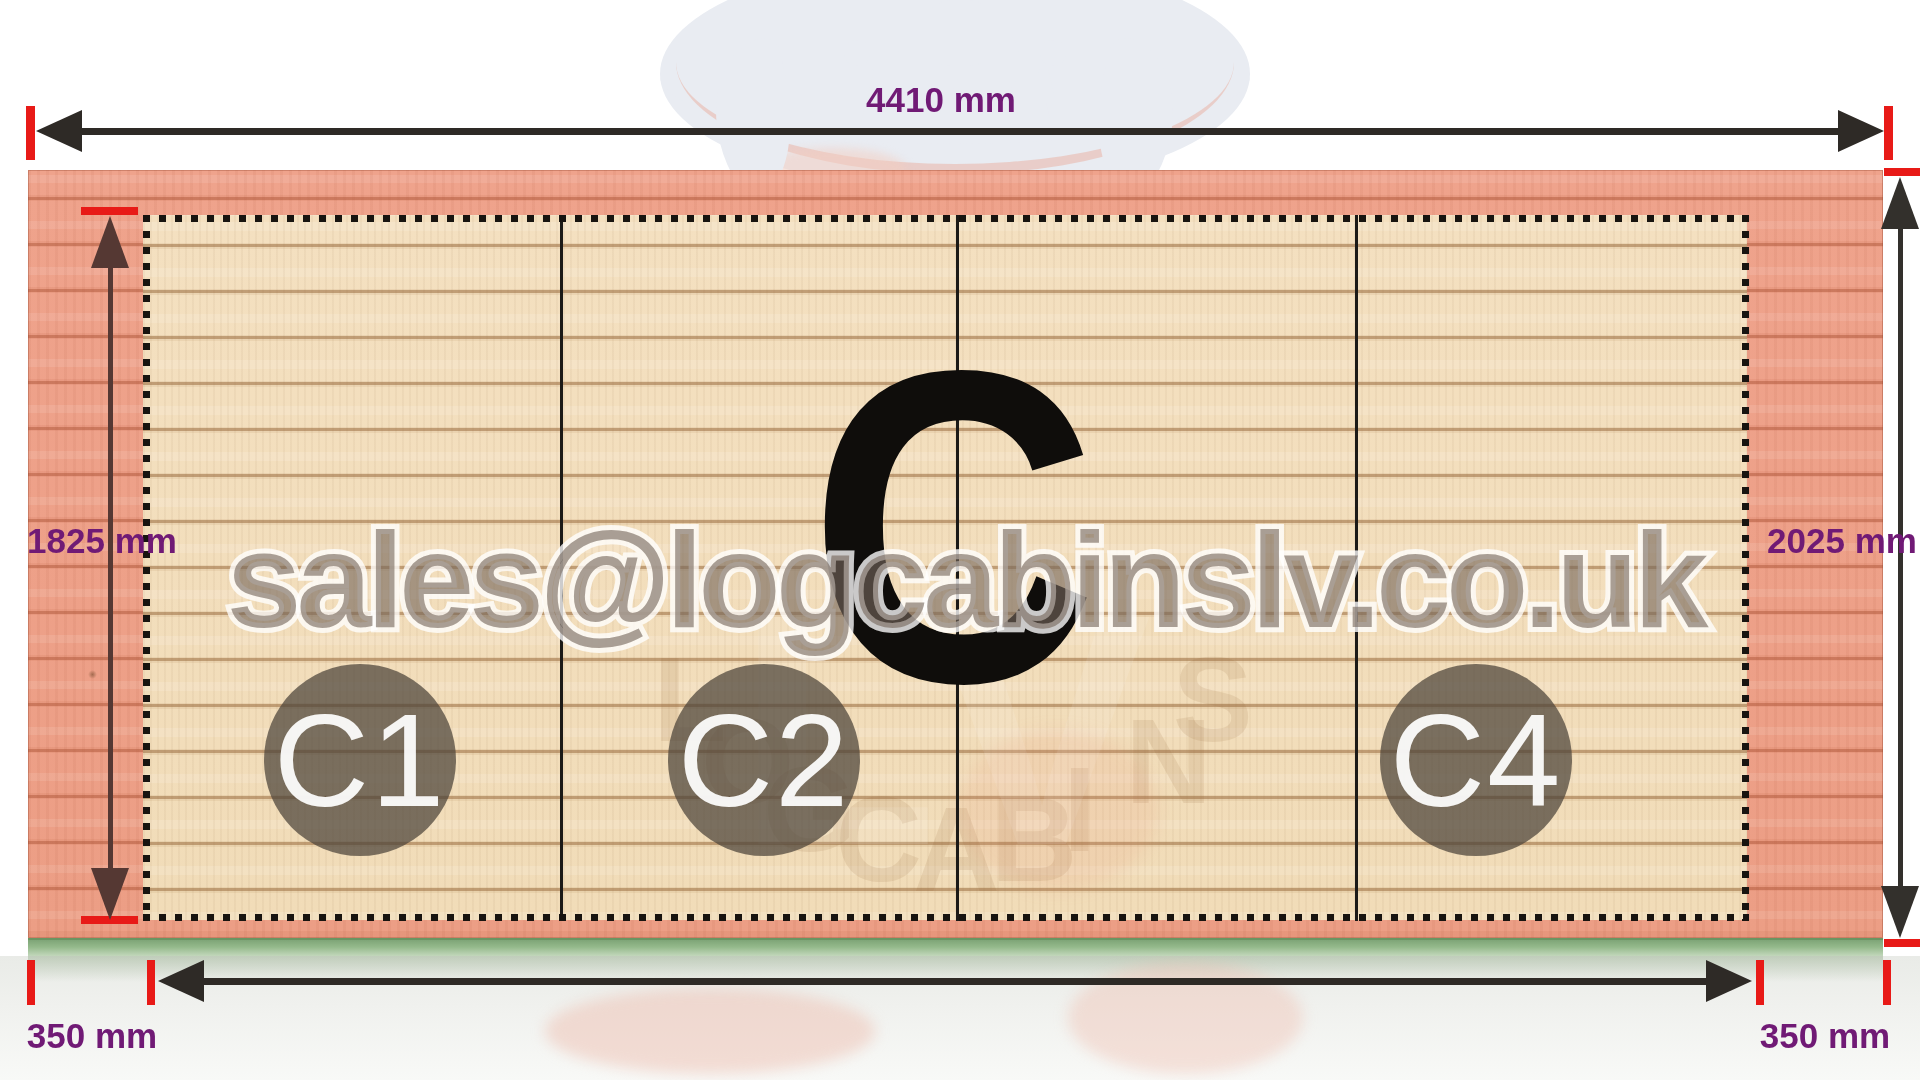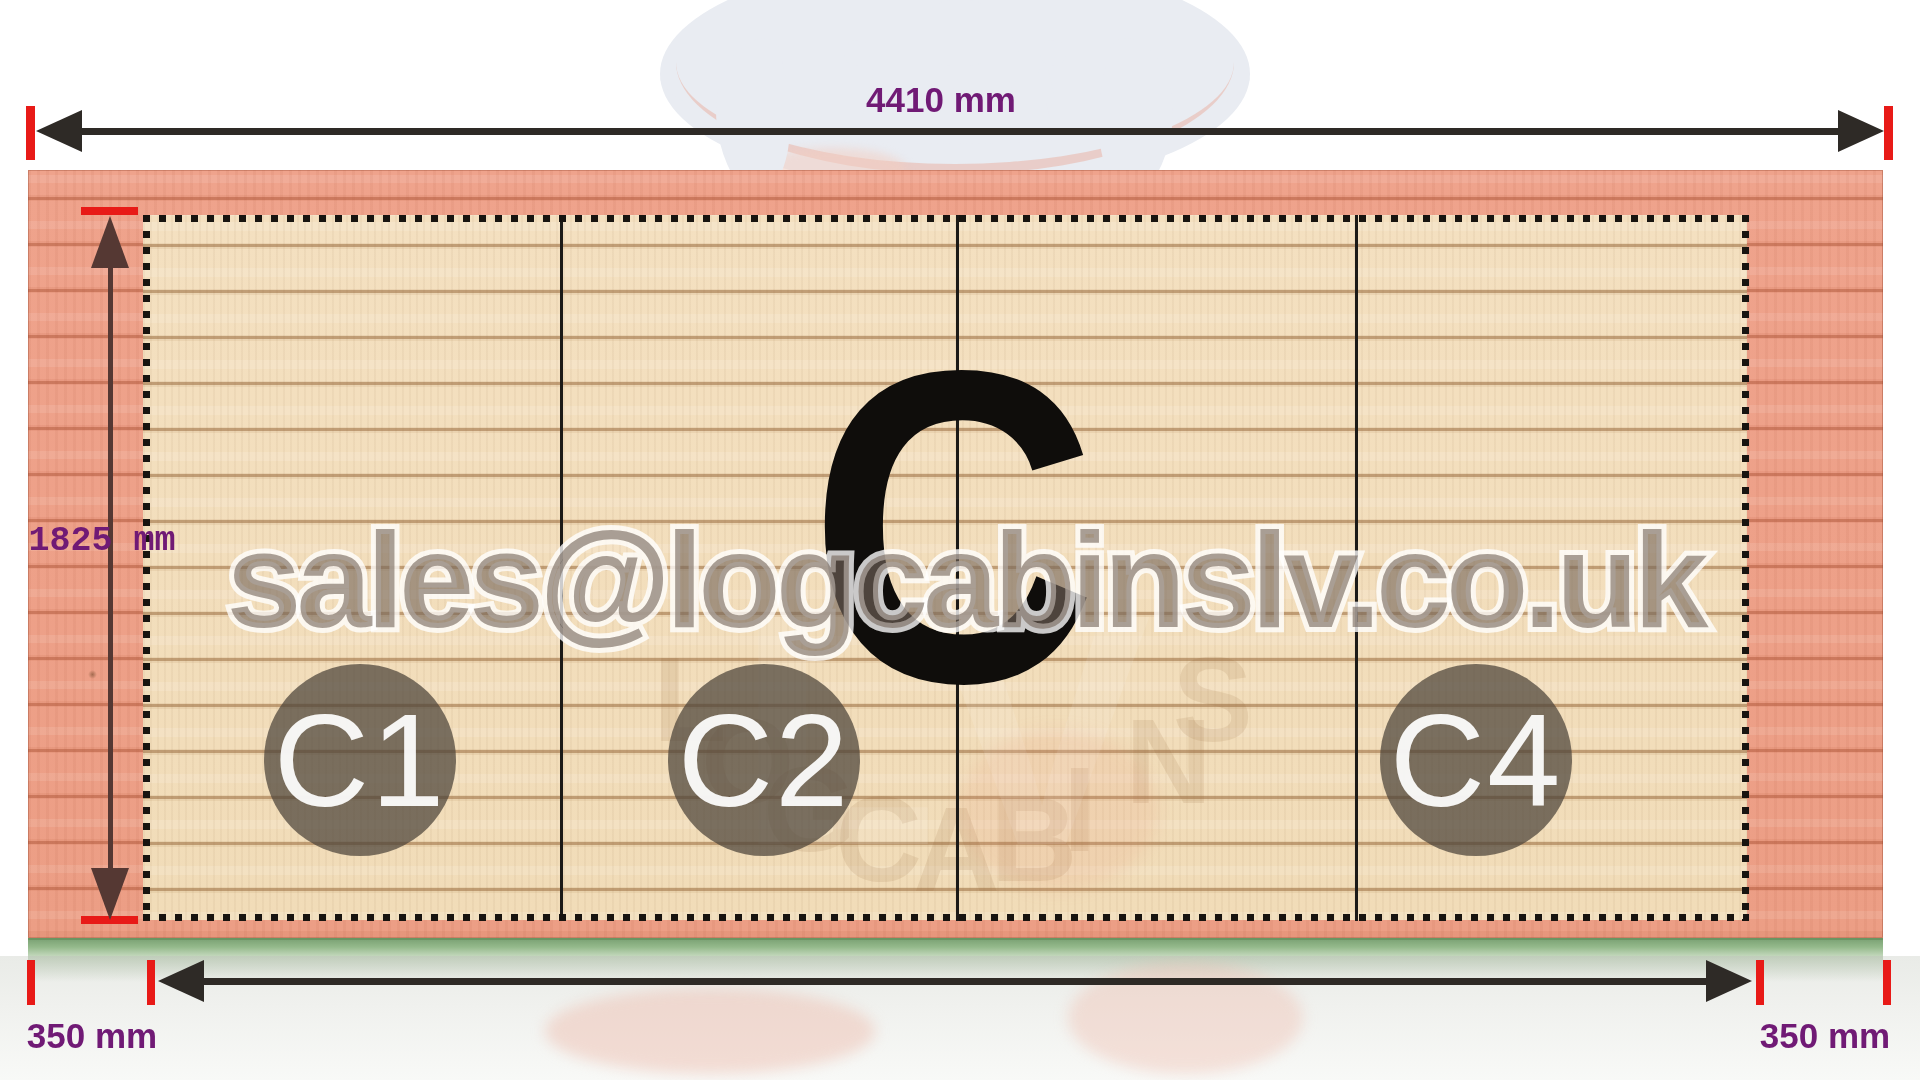--- a/index.html
+++ b/index.html
@@ -193,23 +193,31 @@
     <div class="ah right" style="left:1838px;top:110px;"></div>
     <div class="dlabel" style="left:791px;top:80px;width:300px;">4410 mm</div>
   </div>
 
   <div class="dim" style="left:0;top:0;width:200px;height:1080px;">
     <div class="red" style="left:81px;top:207px;width:57px;height:8px;"></div>
     <div class="red" style="left:81px;top:916px;width:57px;height:8px;"></div>
     <div class="line-v maroon" style="left:108px;top:240px;height:650px;"></div>
     <div class="ah up maroon" style="left:91px;top:216px;"></div>
     <div class="ah down maroon" style="left:91px;top:868px;"></div>
-    <div class="dlabel" style="left:18px;top:521px;width:168px;font-family:Liberation Mono, monospace;">1825 mm</div>
-  </div>
-
+    <div class="dlabel" style="left:18px;top:521px;width:168px;">1825 mm</div>
+  </div>
+
+  <div class="dim" style="left:1700px;top:0;width:220px;height:1080px;">
+    <div class="red" style="left:184px;top:168px;width:36px;height:8px;"></div>
+    <div class="red" style="left:184px;top:939px;width:36px;height:8px;"></div>
+    <div class="line-v" style="left:198px;top:200px;height:720px;"></div>
+    <div class="ah up" style="left:181px;top:177px;"></div>
+    <div class="ah down" style="left:181px;top:886px;"></div>
+    <div class="dlabel" style="left:58px;top:521px;width:168px;">2025 mm</div>
+  </div>
 
   <div class="dim" style="left:0;top:940px;width:1920px;height:140px;">
     <div class="red" style="left:27px;top:20px;width:8px;height:45px;"></div>
     <div class="red" style="left:147px;top:20px;width:8px;height:45px;"></div>
     <div class="red" style="left:1756px;top:20px;width:8px;height:45px;"></div>
     <div class="red" style="left:1883px;top:20px;width:8px;height:45px;"></div>
     <div class="line-h" style="left:180px;top:38px;width:1545px;"></div>
     <div class="ah left" style="left:158px;top:20px;"></div>
     <div class="ah right" style="left:1706px;top:20px;"></div>
     <div class="dlabel" style="left:2px;top:76px;width:180px;">350 mm</div>

